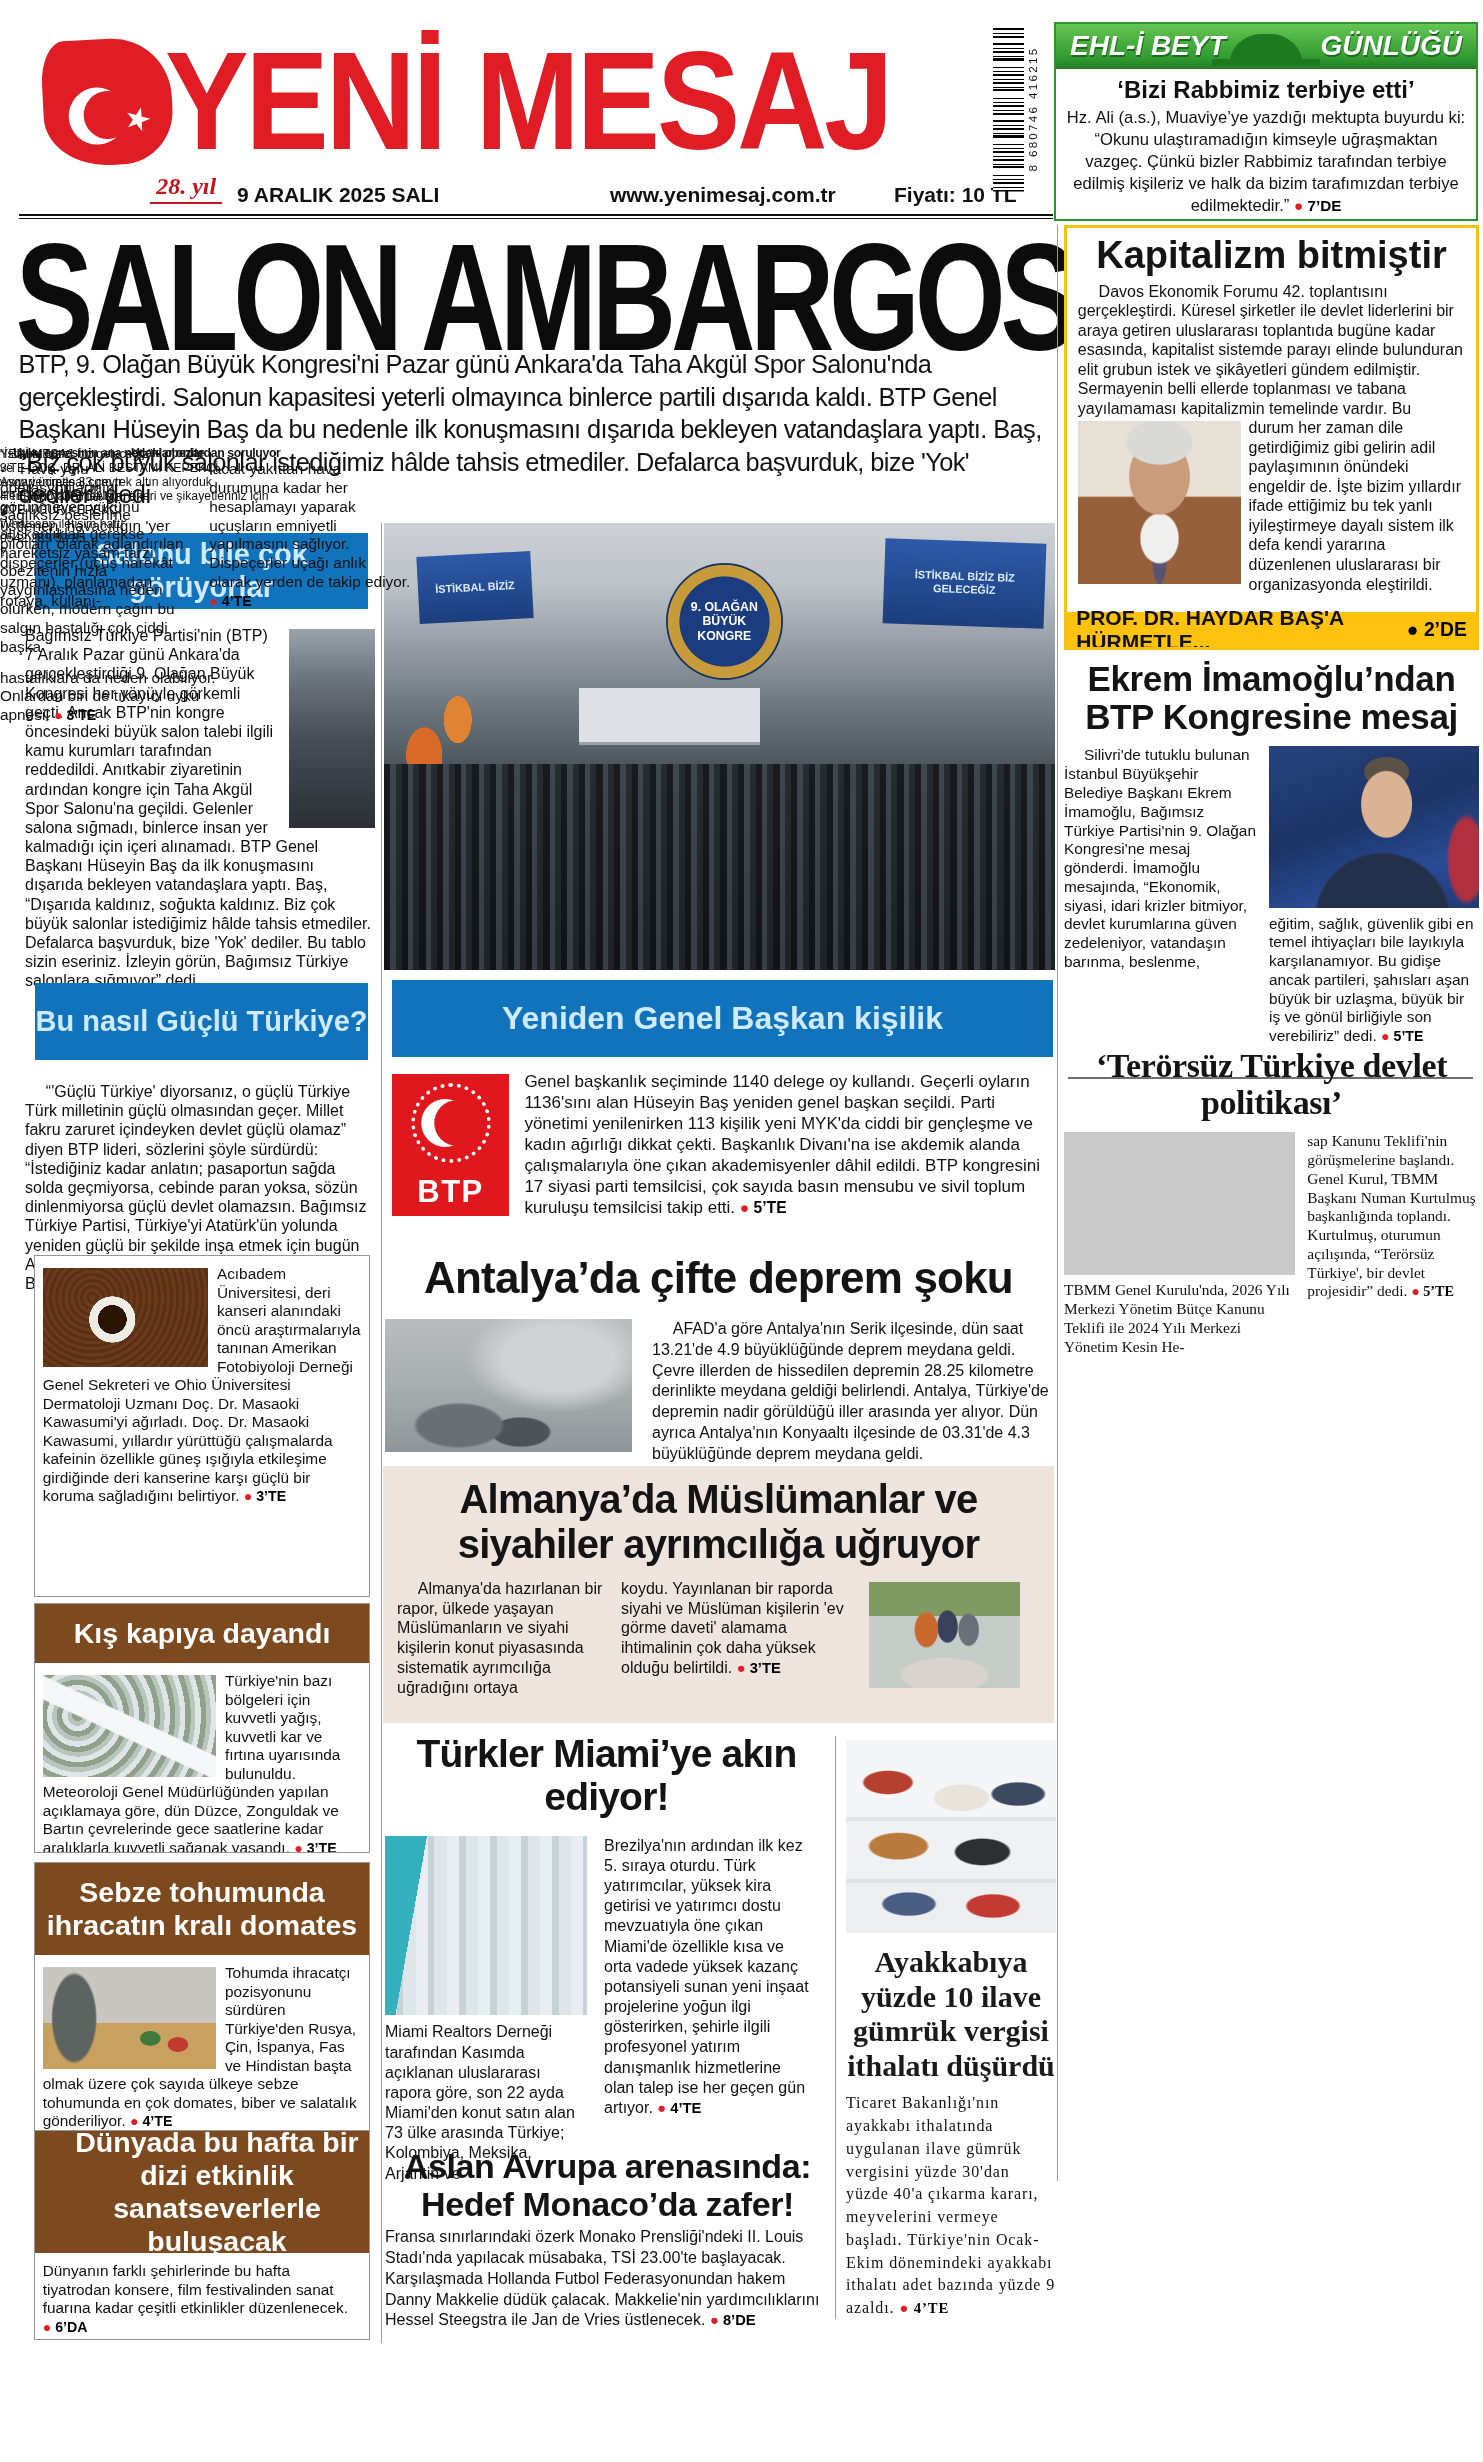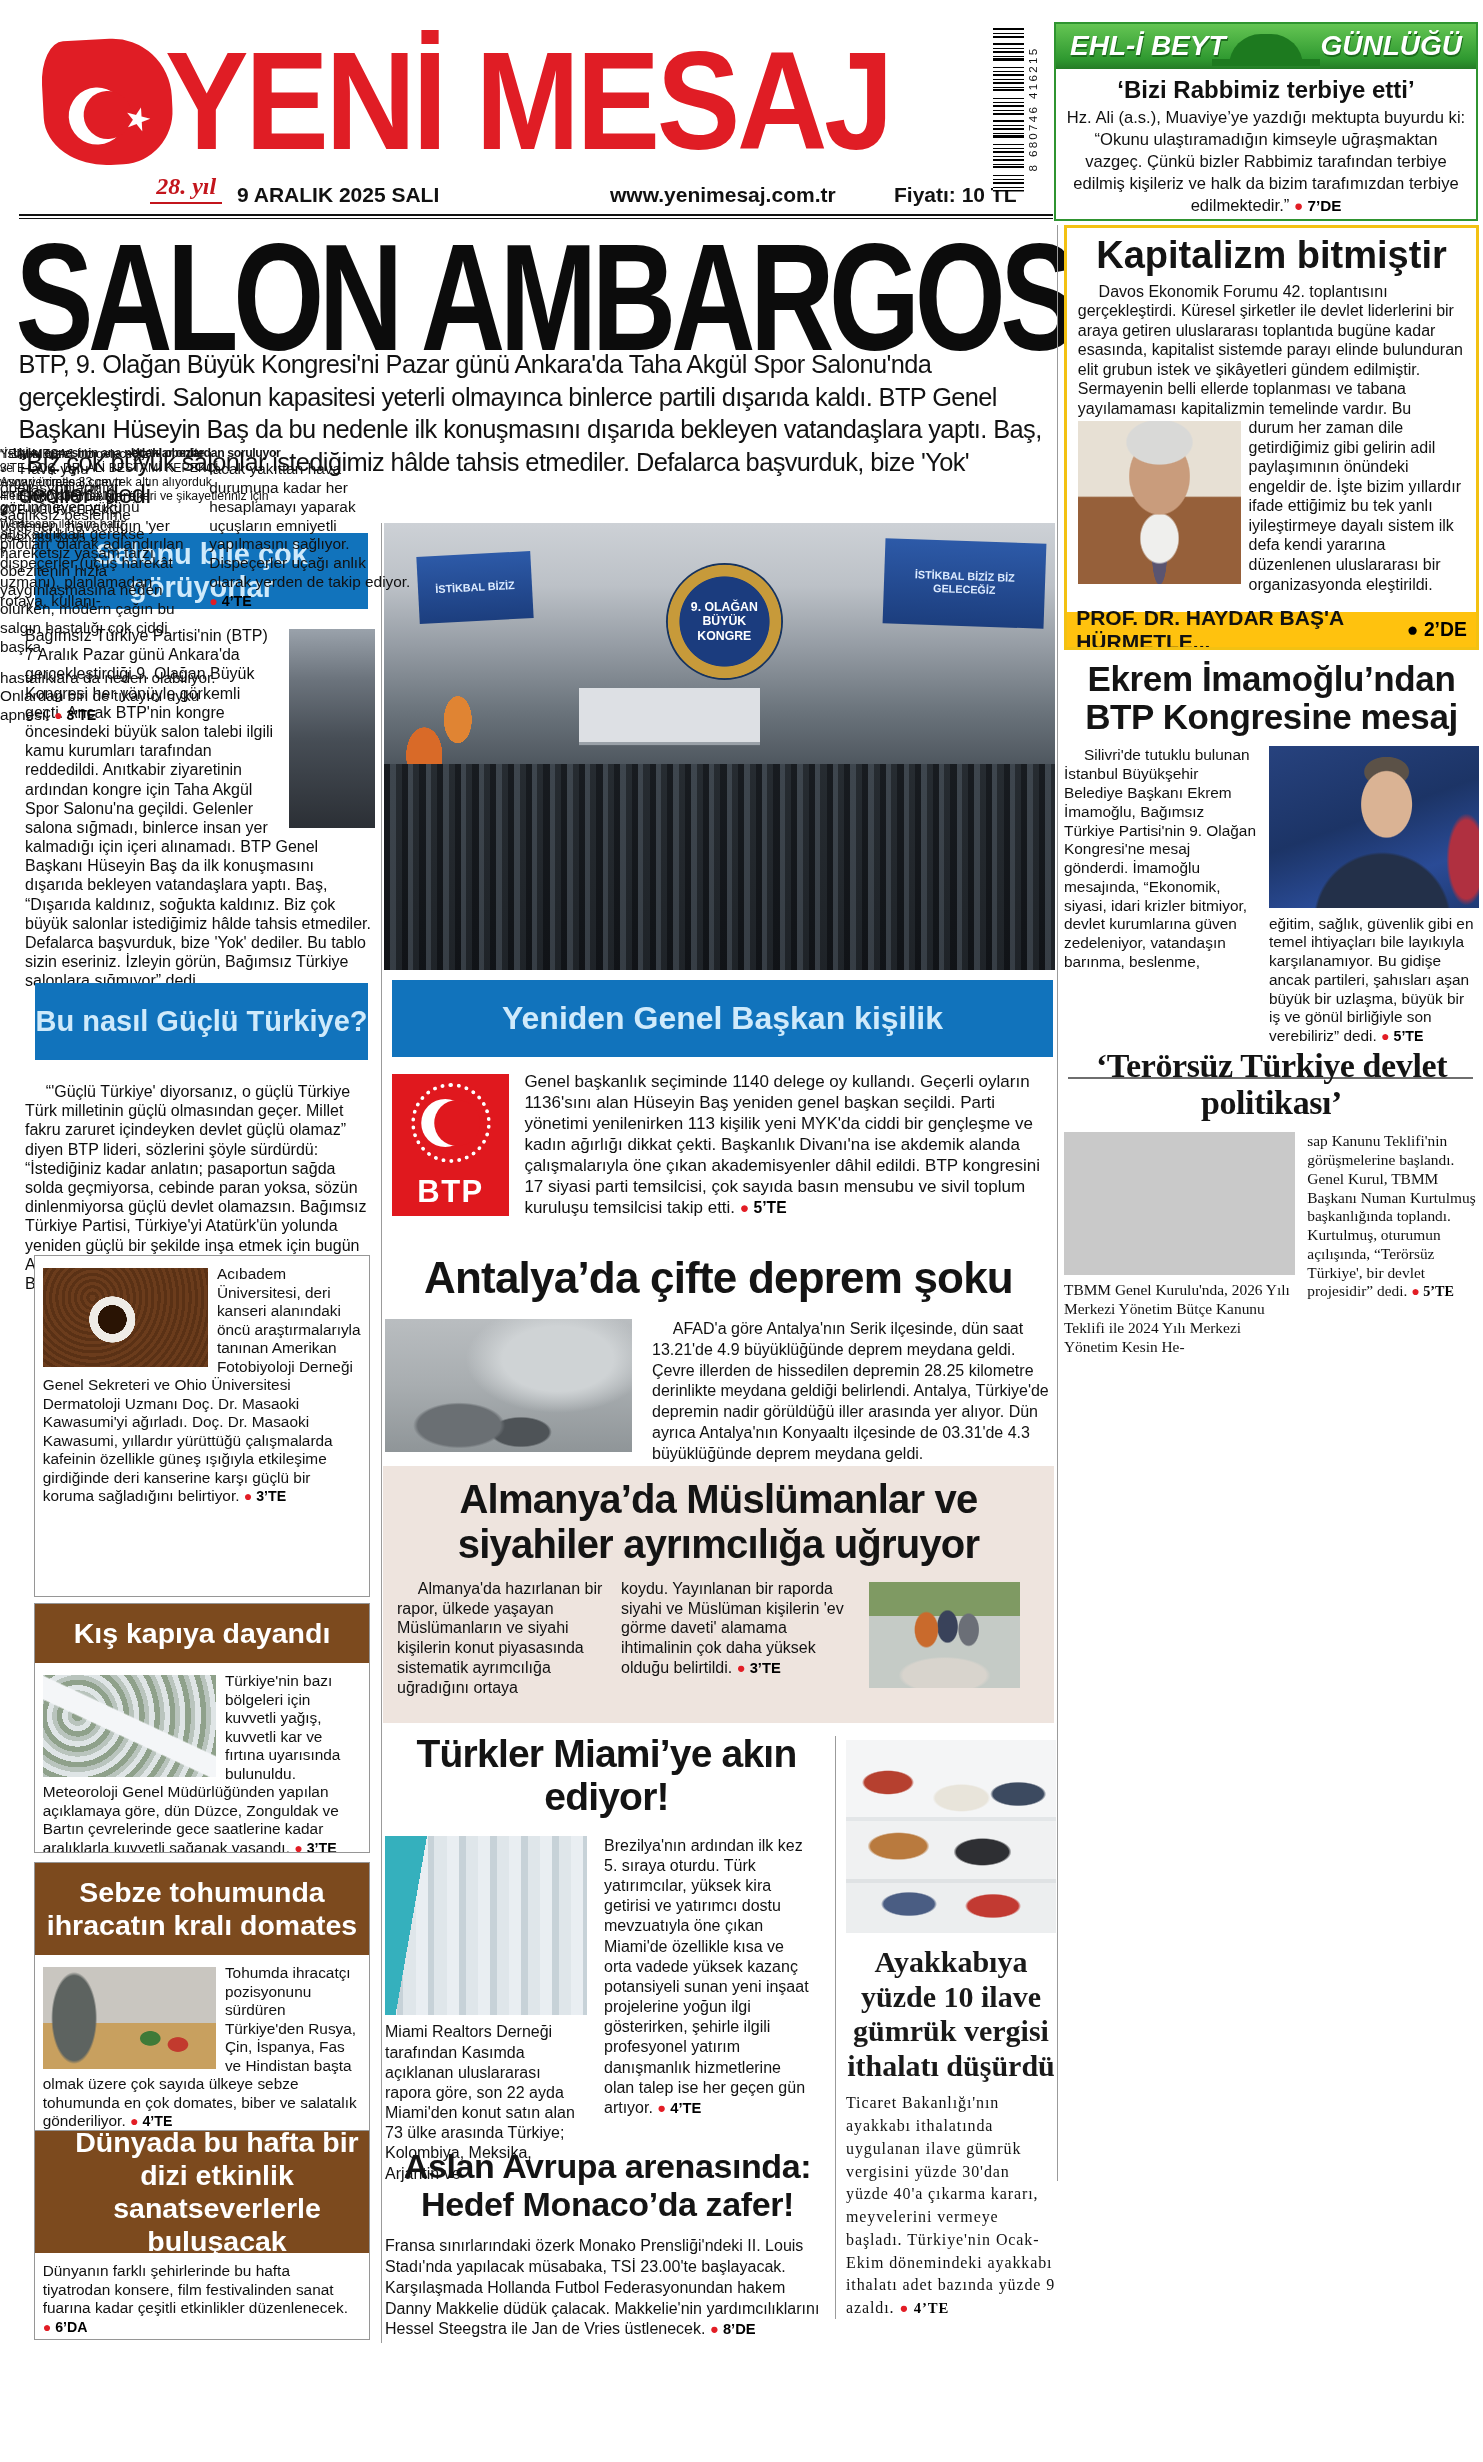--- a/index.html
+++ b/index.html
@@ -150,21 +150,21 @@
      radial-gradient(31px 14px at 25% 55%,#b97a3e 90%,transparent),
      radial-gradient(29px 14px at 65% 58%,#2e2f33 90%,transparent),
      radial-gradient(28px 12.3px at 30% 85%,#4a5d83 90%,transparent),
      radial-gradient(28px 12.3px at 70% 86%,#c23a32 90%,transparent),
      linear-gradient(180deg,#f4f5f6 0 40%,#e3e6e8 40% 42%,#f0f1f2 42% 72%,#dfe2e4 72% 74%,#eceeef 74%);}
   .ayak-h{text-align:center;font-weight:bold;font-size:30px;line-height:1.15;margin:12.3px 0 9.2px;color:#1a1a1a;}
   .ayak-b{font-size:16px;line-height:1.42;letter-spacing:0.9px;}
 
   .aslan{left:385px;top:2147px;width:445px;}
   .aslan-h{text-align:center;font-size:34px;font-weight:900;letter-spacing:-0.4px;line-height:1.12;color:#141414;}
-  .aslan-b{margin-top:13px;font-size:16px;line-height:1.3;}
+  .aslan-b{margin-top:4px;font-size:16px;line-height:1.3;}
 
   
   .kap{left:1064px;top:225px;width:415px;height:425px;border:3.9px solid #f3c112;background:#fff;overflow:hidden;}
   .kap-h{text-align:center;font-size:38px;font-weight:900;margin:6.2px 0 4.6px;color:#141414;}
   .kap-b{padding:0 10.8px;font-size:16px;line-height:1.22;}
   .kap-bottom{padding:0 10.8px;}
   .ph-portrait{float:left;width:163px;height:163px;margin:3.1px 7.7px 1.5px 0;background:
      radial-gradient(34px 23px at 50% 13%,#d9d9d7 95%,transparent),
      radial-gradient(31px 39px at 50% 34%,#c99c7c 96%,transparent),
      radial-gradient(20px 26px at 50% 72%,#efefed 92%,transparent),

